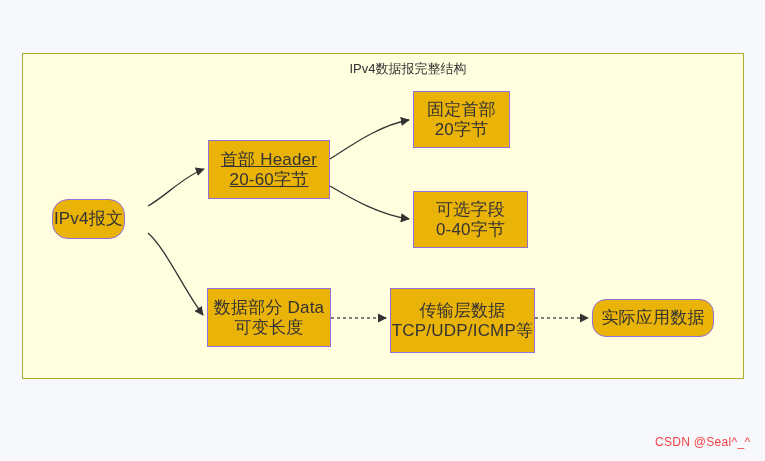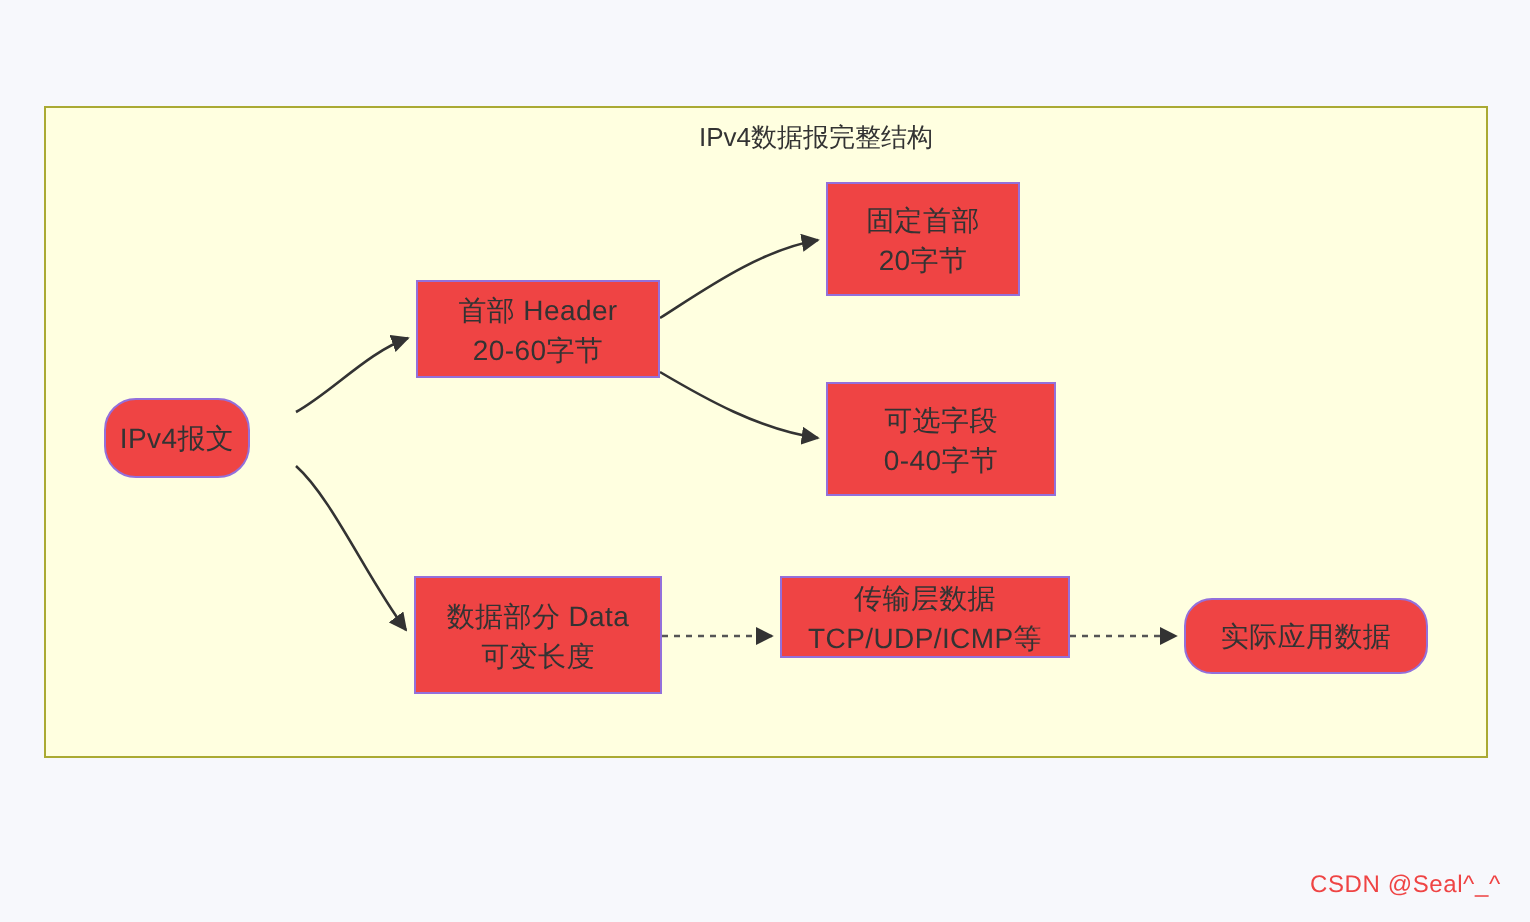--- a/index.html
+++ b/index.html
@@ -22,24 +22,24 @@
   }
   .svg-layer {
     position: absolute;
     left: 0; top: 0;
     width: 765px;
     height: 461px;
   }
   .node {
     position: absolute;
     box-sizing: border-box;
-    background: #ef4444;
+    background: #eab308;
     border: 1px solid #9370db;
     color: #333333;
-    font-size: 14px;
+    font-size: 17px;
     line-height: 20px;
     text-align: center;
     display: flex;
     flex-direction: column;
     align-items: center;
     justify-content: center;
     letter-spacing: 0.2px;
   }
   .node .line {
     display: block;
@@ -54,25 +54,25 @@
   }
   .watermark {
     position: absolute;
     font-size: 12px;
     color: #ef4444;
     white-space: nowrap;
     letter-spacing: 0.3px;
   }
   
   #node-ipv4       { left: 52px;  top: 199px; width: 73px;  height: 40px; border-radius: 16px; }
-  #node-header     { left: 208px; top: 140px; width: 122px; height: 49px; }
+  #node-header     { left: 208px; top: 140px; width: 122px; height: 59px; text-decoration: underline; }
   #node-fixed      { left: 413px; top: 91px;  width: 97px;  height: 57px; }
   #node-optional   { left: 413px; top: 191px; width: 115px;  height: 57px; }
   #node-data       { left: 207px; top: 288px; width: 124px; height: 59px; }
-  #node-transport  { left: 390px; top: 288px; width: 145px; height: 41px; }
+  #node-transport  { left: 390px; top: 288px; width: 145px; height: 65px; }
   #node-payload    { left: 592px; top: 299px; width: 122px; height: 38px; border-radius: 14px; }
   #cluster-title   { left: 22px;  top: 60px;  width: 722px; padding-left: 25px; }
   #watermark       { left: 655px; top: 435px; }
 </style>
 </head>
 <body>
 
 <div id="canvas">
 
   <svg class="svg-layer" viewBox="0 0 765 461" xmlns="http://www.w3.org/2000/svg">

